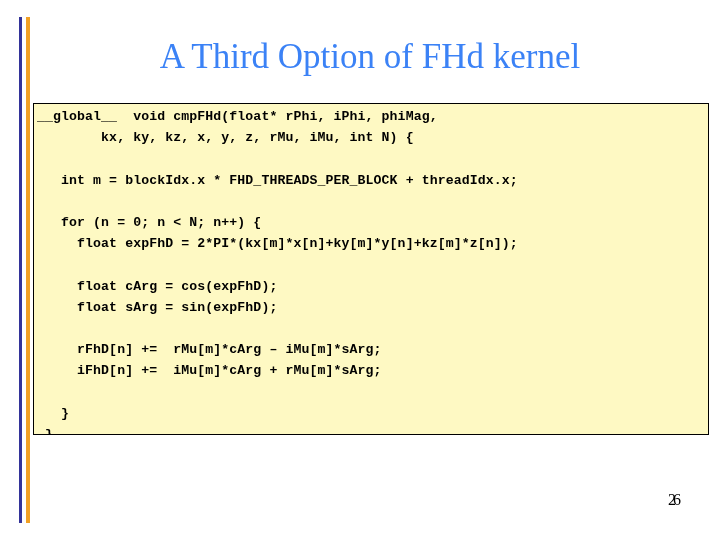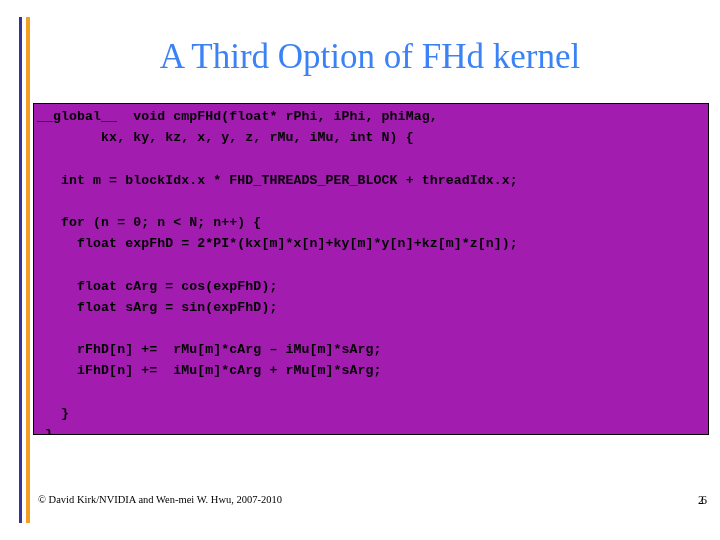--- a/index.html
+++ b/index.html
@@ -57,21 +57,21 @@
 
   
   #code-box {
     position: absolute;
     left: 33px;
     top: 103px;
     width: 676px;
     height: 332px;
     border: 1px solid #000000;
     box-sizing: border-box;
-    background: #a21caf;
+    background: #fef9c3;
     overflow: hidden;
   }
   #code-lines {
     position: absolute;
     left: 3px;
     top: 2px;
     width: 670px;
     font-family: "Liberation Mono", monospace;
     font-weight: bold;
     font-size: 13.2px;
@@ -98,23 +98,23 @@
     line-height: 15px;
     color: #000000;
   }
   #footer-credit div { white-space: pre; }
 
   #page-number {
     position: absolute;
     left: 668px;
     top: 493px;
     width: 36px;
-    text-align: right;
+    text-align: left;
     font-family: "Liberation Serif", serif;
-    font-size: 12px;
+    font-size: 16px;
     line-height: 14px;
     color: #000000;
   }
   #page-number .pn {
     display: inline-block;
     letter-spacing: -3px;
   }
 </style>
 </head>
 <body>
@@ -124,18 +124,17 @@
   <div id="bar-orange"></div>
 </div>
 
 <div id="slide-title">A Third Option of FHd kernel</div>
 
 <div id="code-box">
   <div id="code-lines"><div class="code-line">__global__  void cmpFHd(float* rPhi, iPhi, phiMag,</div><div class="code-line">        kx, ky, kz, x, y, z, rMu, iMu, int N) {</div><div class="code-line blank">&nbsp;</div><div class="code-line">   int m = blockIdx.x * FHD_THREADS_PER_BLOCK + threadIdx.x;</div><div class="code-line blank">&nbsp;</div><div class="code-line">   for (n = 0; n &lt; N; n++) {</div><div class="code-line">     float expFhD = 2*PI*(kx[m]*x[n]+ky[m]*y[n]+kz[m]*z[n]);</div><div class="code-line blank">&nbsp;</div><div class="code-line">     float cArg = cos(expFhD);</div><div class="code-line">     float sArg = sin(expFhD);</div><div class="code-line blank">&nbsp;</div><div class="code-line">     rFhD[n] +=  rMu[m]*cArg – iMu[m]*sArg;</div><div class="code-line">     iFhD[n] +=  iMu[m]*cArg + rMu[m]*sArg;</div><div class="code-line blank">&nbsp;</div><div class="code-line">   }</div><div class="code-line"> }</div></div>
 </div>
 
 <div id="footer-credit">
-  <div>© David Kirk/NVIDIA and Wen-mei W. Hwu, 2007-2010</div>
 </div>
 
 <div id="page-number">
   <span class="pn">26</span>
 </div>
 
 </body></html>

